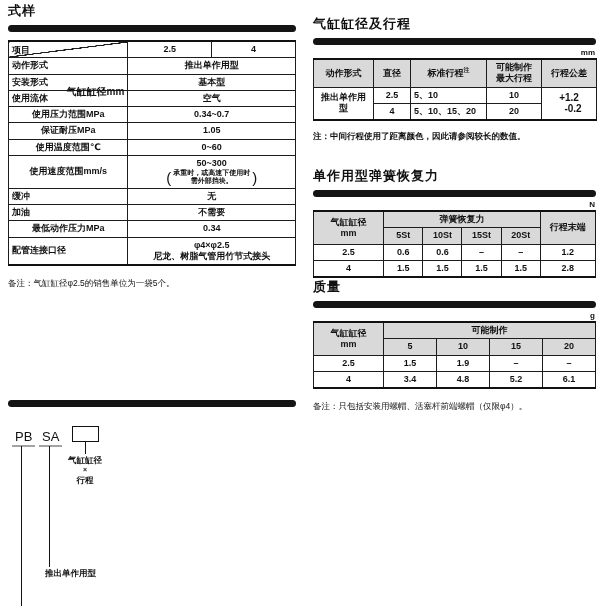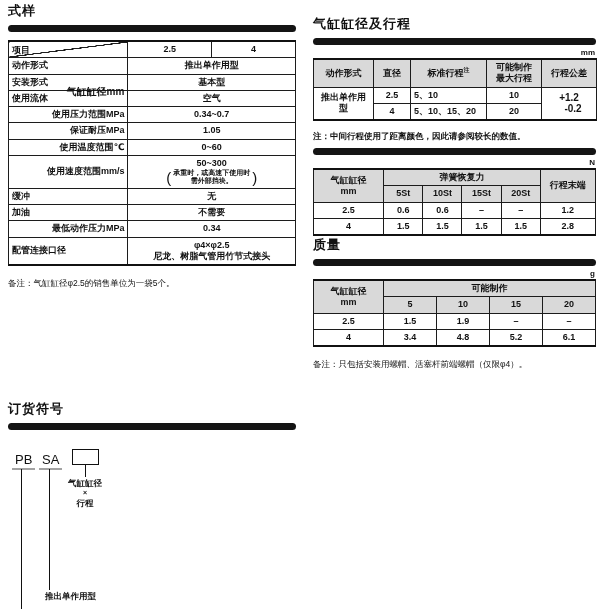--- a/index.html
+++ b/index.html
@@ -16,21 +16,21 @@
   table { border-collapse:collapse; width:100%; table-layout:fixed; }
   th, td { border:1px solid #1c1c1c; font-size:9px; font-weight:bold;
            padding:2px 3px; text-align:center; vertical-align:middle; line-height:1.25; }
   table { border-top:2px solid #111; border-bottom:2px solid #111; }
   .hdr { background:#d9d9d9; }
   .pre { white-space:pre-line; }
   .tleft { text-align:left; }
 
   
   .spec-table td.lab { text-align:left; }
-  .lab-inner { display:flex; justify-content:flex-end; align-items:center; }
+  .lab-inner { display:flex; justify-content:center; align-items:center; }
   .diag-cell { position:relative; height:16px; padding:0;
      background:linear-gradient(to bottom right, transparent calc(50% - 0.6px), #1c1c1c calc(50% - 0.6px), #1c1c1c calc(50% + 0.6px), transparent calc(50% + 0.6px)); }
   .diag-tr { position:absolute; right:3px; top:0px; font-size:10px;margin-top:44px; }
   .diag-bl { position:absolute; left:3px; bottom:1px; font-size:9px; }
   .paren-row { display:flex; justify-content:center; align-items:center; gap:2px; }
   .bigparen { font-size:15px; font-weight:normal; line-height:1; }
   .paren-lines { font-size:7px; line-height:1.2; }
 
   .note { font-size:8.5px; font-weight:normal; margin-top:12px; }
 
@@ -149,21 +149,20 @@
         <td colspan="2">
           <div>φ4×φ2.5</div>
           <div>尼龙、树脂气管用竹节式接头</div>
         </td>
       </tr>
     </tbody>
       </table>
     <div class="note">备注：气缸缸径φ2.5的销售单位为一袋5个。</div>
 
     <div style="margin-top:110px;">
-      <div class="sec-title">订货符号</div>
       <div class="bar"></div>
       <div class="order-diagram">
         <span class="code" style="left:4px; top:16px;">PB</span>
         <span class="code" style="left:31px; top:16px;">SA</span>
         <span class="code-box" style="left:64px; top:13px;"></span>
 
         <span class="vline" style="left:77px; top:29px; height:12px;"></span>
         <div class="dlabel dlabel-c" style="left:47px; top:42px; width:60px;">气缸缸径</div>
         <div class="dlabel dlabel-c" style="left:47px; top:53px; width:60px; font-size:7px;">×</div>
         <div class="dlabel dlabel-c" style="left:47px; top:62px; width:60px;">行程</div>
@@ -216,20 +215,21 @@
       </tr>
       <tr>
         <td>4</td>
         <td class="tleft">5、10、15、20</td>
         <td>20</td>
       </tr>
     </tbody>
       </table>
     <div class="note" style="margin-top:10px; font-weight:bold;">注：中间行程使用了距离颜色，因此请参阅较长的数值。</div>
 
+    <div class="sec-title" style="margin-top:24px;">单作用型弹簧恢复力</div>
     <div class="bar"></div>
     <div class="unit-label">N</div>
 
     <table>
       <colgroup>
           <col style="width:70px">
           <col style="width:39px">
           <col style="width:39px">
           <col style="width:39px">
           <col style="width:39px">

